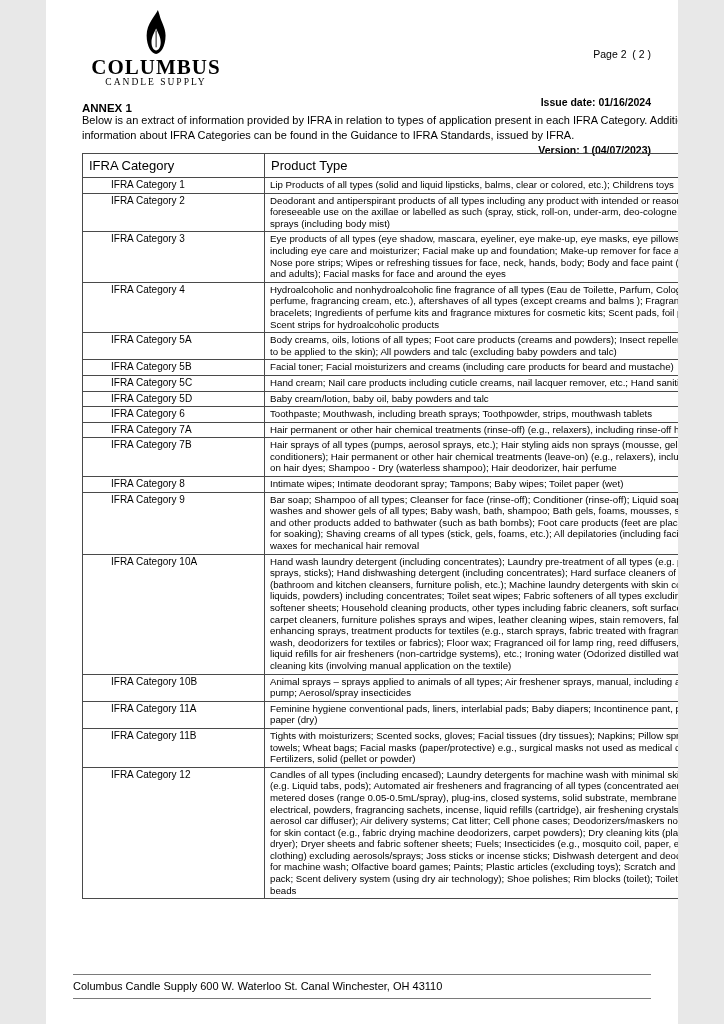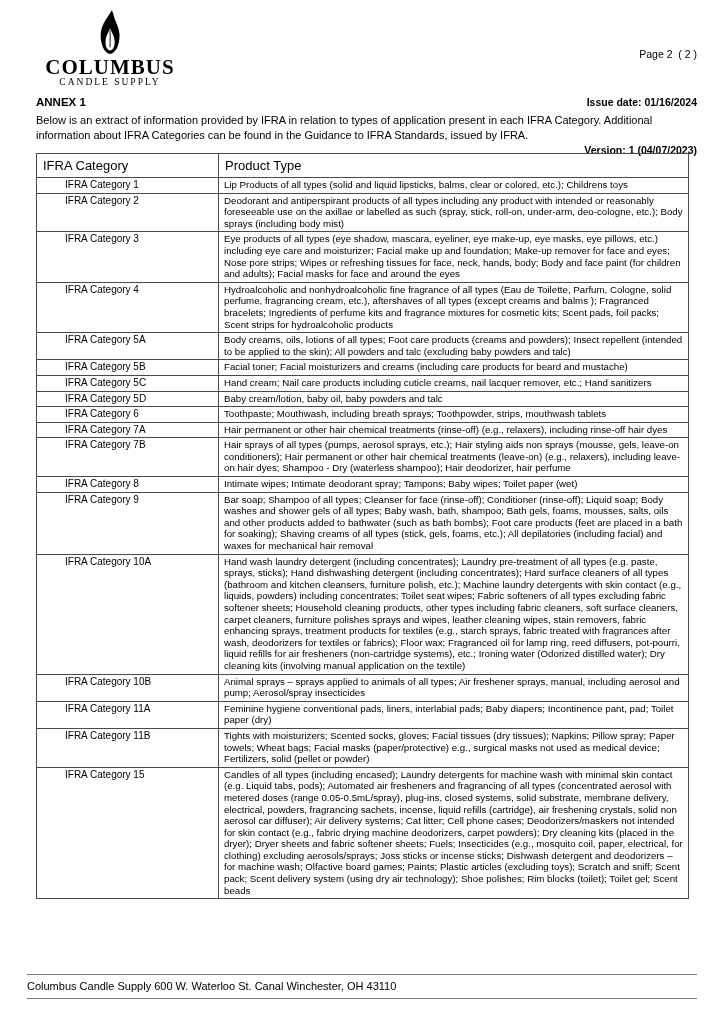--- a/index.html
+++ b/index.html
@@ -1,18 +1,18 @@
 <!DOCTYPE html>
 <html><head>
 <meta charset="utf-8">
 <style>
   html,body { margin:0; padding:0; background:#e8e8e8; }
   .page {
     position:relative;
-    width:724px; height:1024px;
+    width:632px; height:1024px;
     background:#ffffff;
     color:#000;
     font-family:"Liberation Sans", sans-serif;
     overflow:hidden;
     margin:0 auto;
   }
 
   
   .logo {
     position:absolute; top:10px; left:44px; width:132px;
@@ -31,21 +31,21 @@
 
   .meta {
     position:absolute; top:14px; right:27px;
     text-align:right; font-size:10.5px; line-height:16px;
     white-space:pre;
   }
   .meta .bold { font-weight:700; }
 
   
   .annex {
-    position:absolute; top:96px; left:36px;
+    position:absolute; top:102px; left:36px;
     font-weight:700; font-size:11.5px;
   }
   .intro {
     position:absolute; top:113px; left:36px; width:662px;
     font-size:11px; line-height:14.5px;
   }
 
   
   .table-wrap { position:absolute; top:153px; left:36px; width:653px; }
   table.ifra-table {
@@ -175,21 +175,21 @@
         </tr>
         <tr>
           <td class="cat">IFRA Category 11A</td>
           <td>Feminine hygiene conventional pads, liners, interlabial pads; Baby diapers; Incontinence pant, pad; Toilet paper (dry)</td>
         </tr>
         <tr>
           <td class="cat">IFRA Category 11B</td>
           <td>Tights with moisturizers; Scented socks, gloves; Facial tissues (dry tissues); Napkins; Pillow spray; Paper towels; Wheat bags; Facial masks (paper/protective) e.g., surgical masks not used as medical device; Fertilizers, solid (pellet or powder)</td>
         </tr>
         <tr>
-          <td class="cat">IFRA Category 15</td>
+          <td class="cat">IFRA Category 12</td>
           <td>Candles of all types (including encased); Laundry detergents for machine wash with minimal skin contact (e.g. Liquid tabs, pods); Automated air fresheners and fragrancing of all types (concentrated aerosol with metered doses (range 0.05-0.5mL/spray), plug-ins, closed systems, solid substrate, membrane delivery, electrical, powders, fragrancing sachets, incense, liquid refills (cartridge), air freshening crystals, solid non aerosol car diffuser); Air delivery systems; Cat litter; Cell phone cases; Deodorizers/maskers not intended for skin contact (e.g., fabric drying machine deodorizers, carpet powders); Dry cleaning kits (placed in the dryer); Dryer sheets and fabric softener sheets; Fuels; Insecticides (e.g., mosquito coil, paper, electrical, for clothing) excluding aerosols/sprays; Joss sticks or incense sticks; Dishwash detergent and deodorizers – for machine wash; Olfactive board games; Paints; Plastic articles (excluding toys); Scratch and sniff; Scent pack; Scent delivery system (using dry air technology); Shoe polishes; Rim blocks (toilet); Toilet gel; Scent beads</td>
         </tr>
       </tbody>
     </table>
   </div>
 
   <div class="footer">
     <span>Columbus Candle Supply 600 W. Waterloo St. Canal Winchester, OH 43110</span>
   </div>
 

